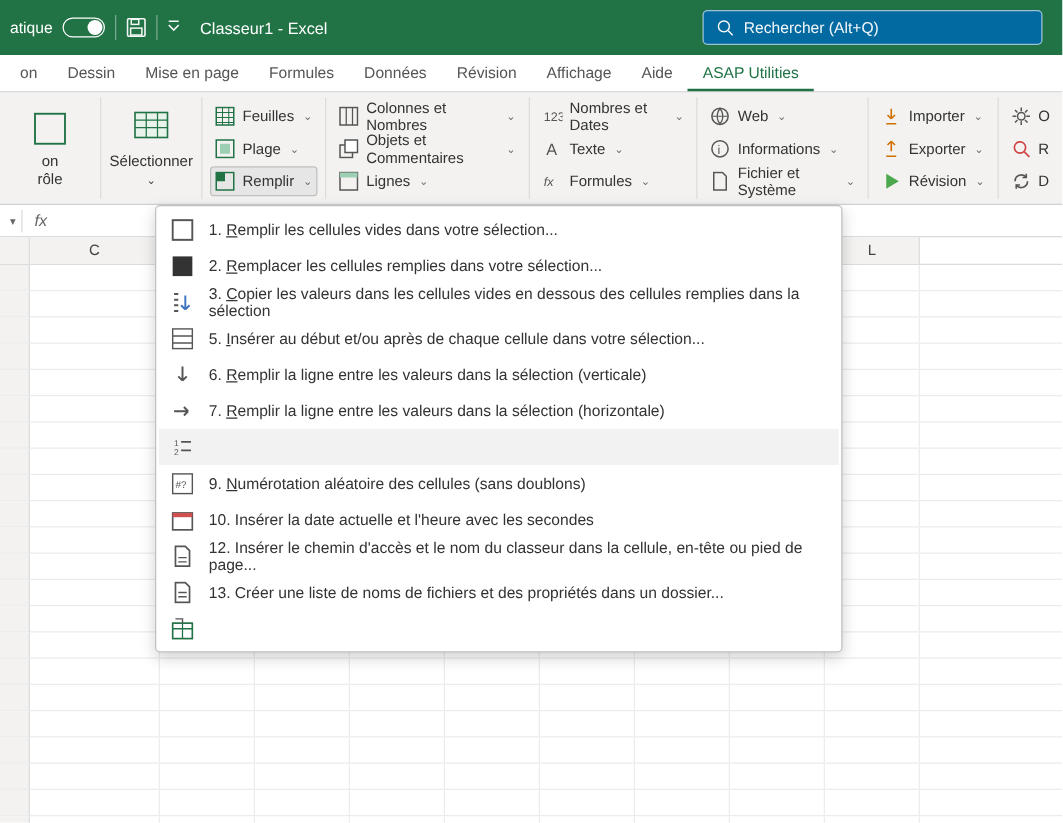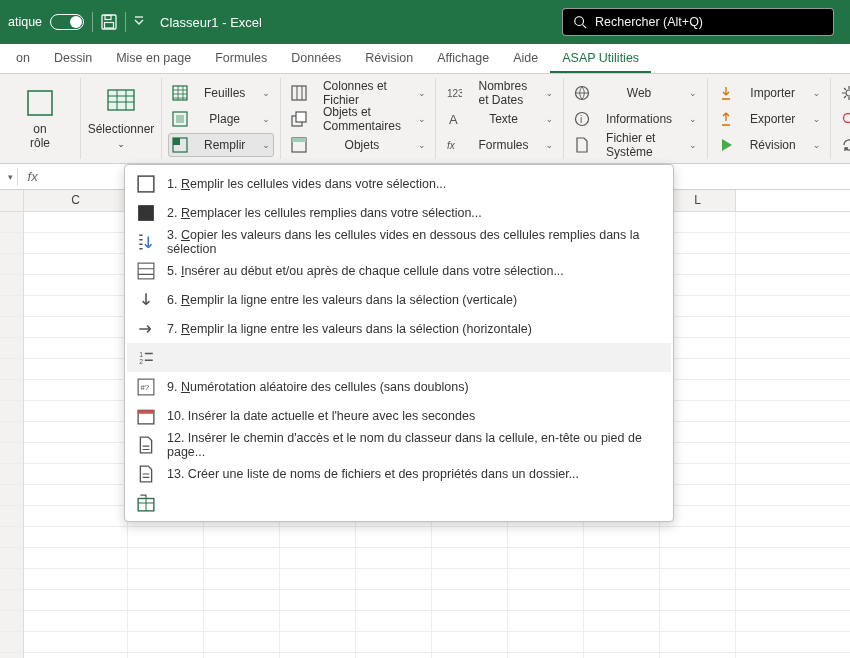--- a/index.html
+++ b/index.html
@@ -5,33 +5,33 @@
   * { margin: 0; padding: 0; box-sizing: border-box; }
   body { font-family: "Segoe UI", -apple-system, sans-serif; font-size: 12px; color: #333; background: #fff; overflow: hidden; width: 850px; height: 658px; position: relative; }
   .titlebar { height: 44px; background: #217346; display: flex; align-items: center; color: #fff; padding: 0 8px; gap: 8px; }
   .titlebar-label { font-size: 12.5px; }
   .toggle { width: 34px; height: 16px; border: 1px solid #fff; border-radius: 8px; position: relative; display: inline-block; }
   .toggle::after { content: ""; width: 12px; height: 12px; border-radius: 50%; background: #fff; position: absolute; right: 1px; top: 1px; }
   .title-sep { width:1px; height:20px; background: rgba(255,255,255,0.4); }
   .title-center { flex:1; display:flex; align-items:center; gap:10px; margin-left:8px;}
   .qat-icon { width:16px; height:16px; opacity:.95;}
   .title-doc { font-size: 13px; }
-  .search-box { width:272px; height:28px; border:1px solid rgba(255,255,255,0.6); border-radius:4px; background:#000000; display:flex; align-items:center; gap:8px; padding:0 10px; color:#fff; margin-right:8px; }
+  .search-box { width:272px; height:28px; border:1px solid rgba(255,255,255,0.6); border-radius:4px; background:#0369a1; display:flex; align-items:center; gap:8px; padding:0 10px; color:#fff; margin-right:8px; }
   .search-box span { font-size:12.5px; opacity:.95; }
   .ribbon-tabs { height: 30px; background:#fff; border-bottom:1px solid #d0d0d0; display:flex; align-items:flex-end; padding-left:4px; gap: 0; font-size:12.5px; }
   .ribbon-tab { padding: 6px 12px 6px; color:#555; cursor:default; border-bottom:2px solid transparent;}
   .ribbon-tab.active { color:#217346; border-bottom:2px solid #217346; font-weight:400;}
   .ribbon-body { height:90px; background:#f3f2f1; border-bottom:1px solid #d0d0d0; display:flex; padding: 4px 0; }
   .ribbon-group { display:flex; flex-direction:column; padding: 0 6px; border-right:1px solid #dcdcdc; gap:2px; justify-content:center;}
   .ribbon-group.tight { padding: 0 4px;}
   .big-btn { display:flex; flex-direction:column; align-items:center; justify-content:center; width:72px; height:78px; gap:4px; }
   .big-btn .icon { width:32px; height:32px; }
   .big-btn .lbl { font-size:12px; text-align:center; line-height:1.15;}
   .big-btn.partial .lbl { }
-  .small-btn { display:flex; align-items:center; gap:16px; height:24px; padding:0 4px; font-size:12px;justify-content:space-between; }
+  .small-btn { display:flex; align-items:center; gap:6px; height:24px; padding:0 4px; font-size:12px; }
   .small-btn .icon { width:16px; height:16px; flex-shrink:0;}
   .small-btn .caret { font-size:9px; color:#666; margin-left:1px;}
   .small-btn.active { background:#e6e6e6; border:1px solid #c0c0c0; border-radius:3px; padding:0 3px; height:24px;}
   .formula-bar { height:26px; background:#fff; border-bottom:1px solid #d0d0d0; display:flex; align-items:center; padding-left:4px;}
   .fx { font-style: italic; font-size:13px; color:#666; margin-left:10px;}
   .name-box-sep { width:1px; height:18px; background:#dcdcdc; }
   .fx-arrow { font-size:9px; color:#666; margin:0 4px;}
   .sheet { position:relative; background:#fff;}
   .colhdrs { display:flex; height:22px; border-bottom:1px solid #dcdcdc;}
   .rowhdr-spacer { width:24px; border-right:1px solid #dcdcdc; background:#f3f2f1;}
@@ -150,41 +150,41 @@
       </div>
     </div>
   <div class="ribbon-group" id="g2">
       <div class="small-btn">
         <span class="icon">
           <svg viewBox="0 0 16 16">
             <rect x="1" y="1" width="14" height="14" fill="none" stroke="#555" stroke-width="1.2"></rect>
             <path d="M6 1v14M11 1v14" stroke="#555"></path>
           </svg>
         </span>
-        <span>Colonnes et Fichier</span>
+        <span>Colonnes et Nombres</span>
         <span class="caret">⌄</span>
       </div>
       <div class="small-btn">
         <span class="icon">
           <svg viewBox="0 0 16 16">
             <rect x="1" y="5" width="10" height="10" fill="none" stroke="#555" stroke-width="1.2"></rect>
             <rect x="5" y="1" width="10" height="10" fill="#fff" stroke="#555" stroke-width="1.2"></rect>
           </svg>
         </span>
         <span>Objets et Commentaires</span>
         <span class="caret">⌄</span>
       </div>
       <div class="small-btn">
         <span class="icon">
           <svg viewBox="0 0 16 16">
             <rect x="1" y="1" width="14" height="14" fill="none" stroke="#555" stroke-width="1.2"></rect>
             <rect x="1" y="1" width="14" height="4" fill="#9ccfb3"></rect>
           </svg>
         </span>
-        <span>Objets</span>
+        <span>Lignes</span>
         <span class="caret">⌄</span>
       </div>
     </div>
   <div class="ribbon-group" id="g3">
       <div class="small-btn">
         <span class="icon">
           <svg viewBox="0 0 16 16">
             <text x="1" y="12" font-size="10" fill="#555">123</text>
           </svg>
         </span>

